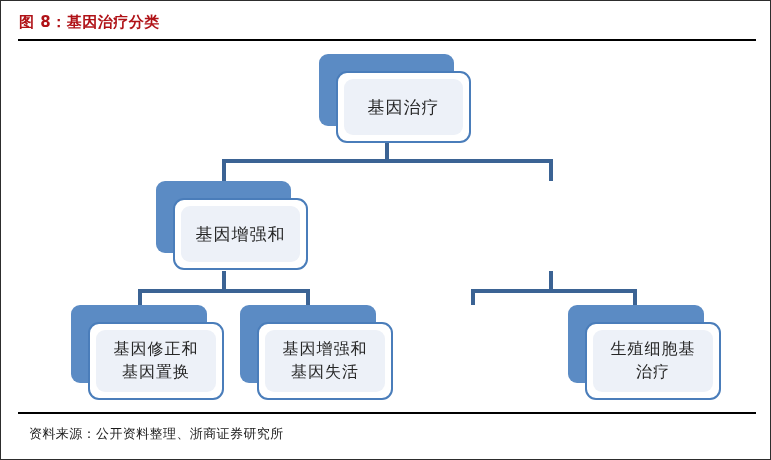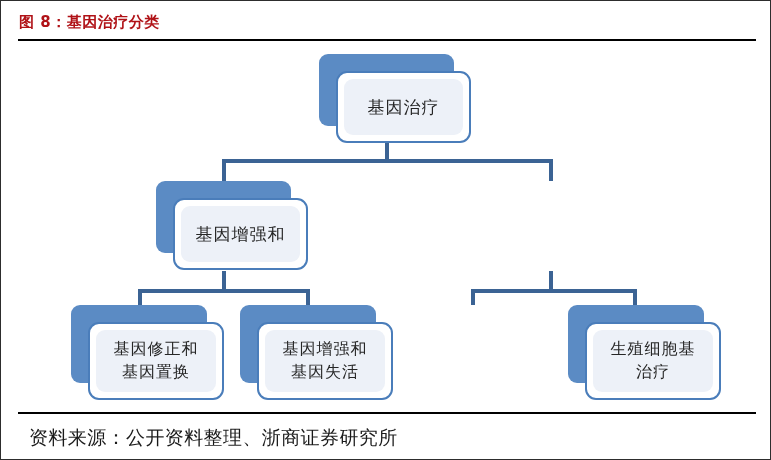--- a/index.html
+++ b/index.html
@@ -43,21 +43,21 @@
   }
   #rule-top    { top: 38px; }
   #rule-bottom { top: 411px; }
 
   
   #figure-source {
     position: absolute;
     left: 28px;
     top: 424px;
     font-family: "DejaVu Serif", "Liberation Serif", serif;
-    font-size: 19px;
+    font-size: 13px;
     color: #1a1a1a;
     letter-spacing: 0.4px;
     white-space: nowrap;
   }
 
   
   #diagram {
     position: absolute;
     left: 0;
     top: 40px;

